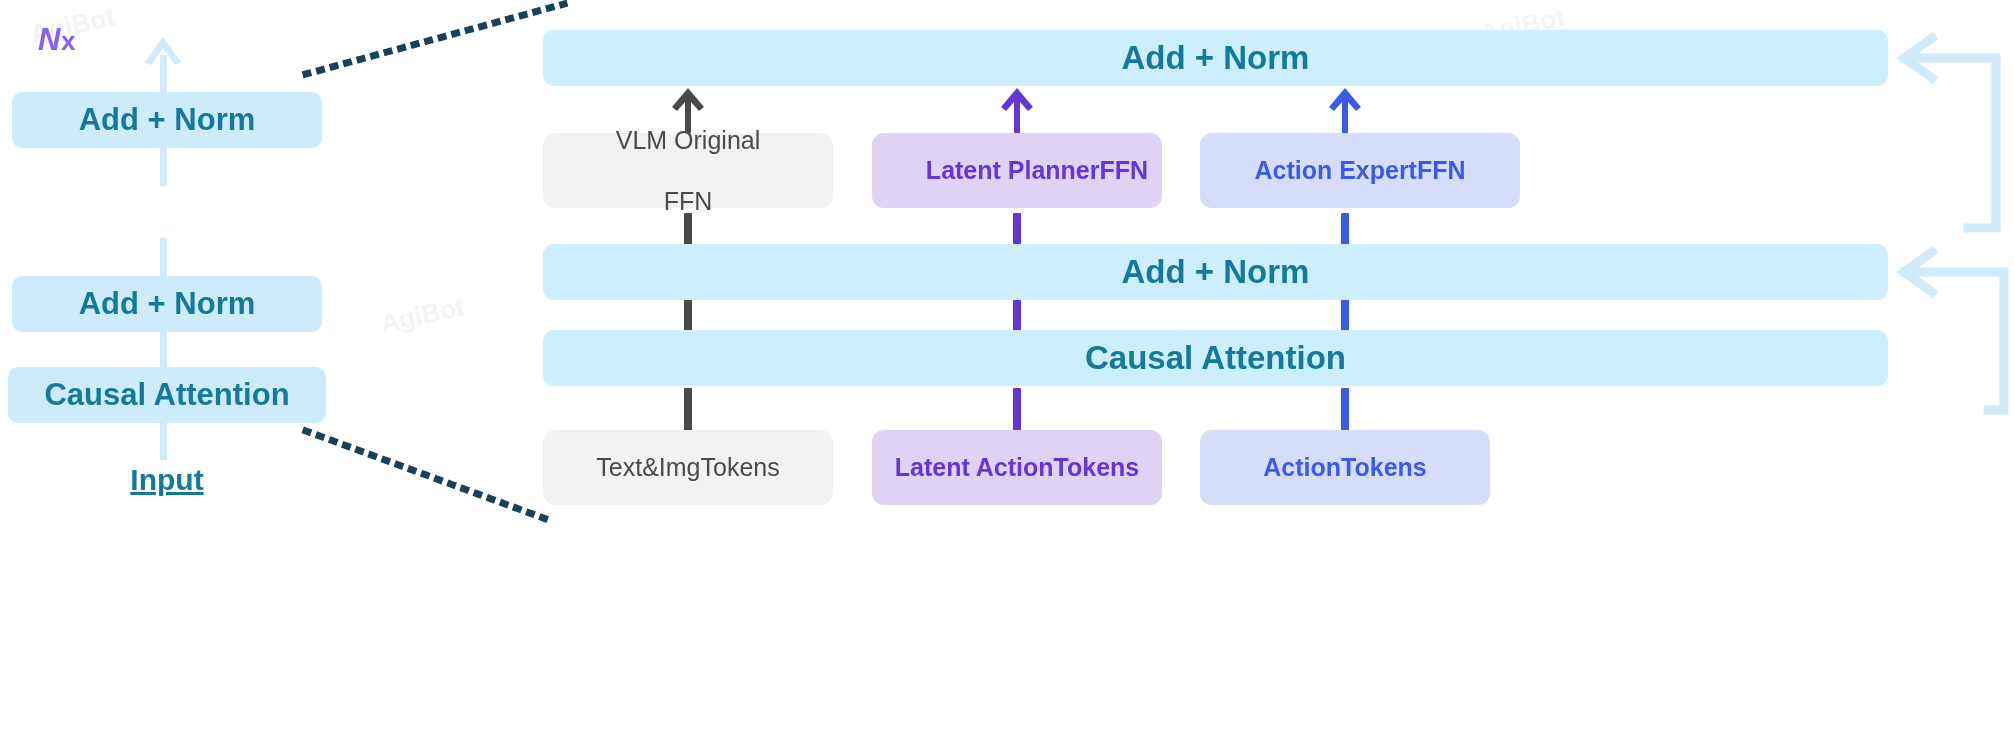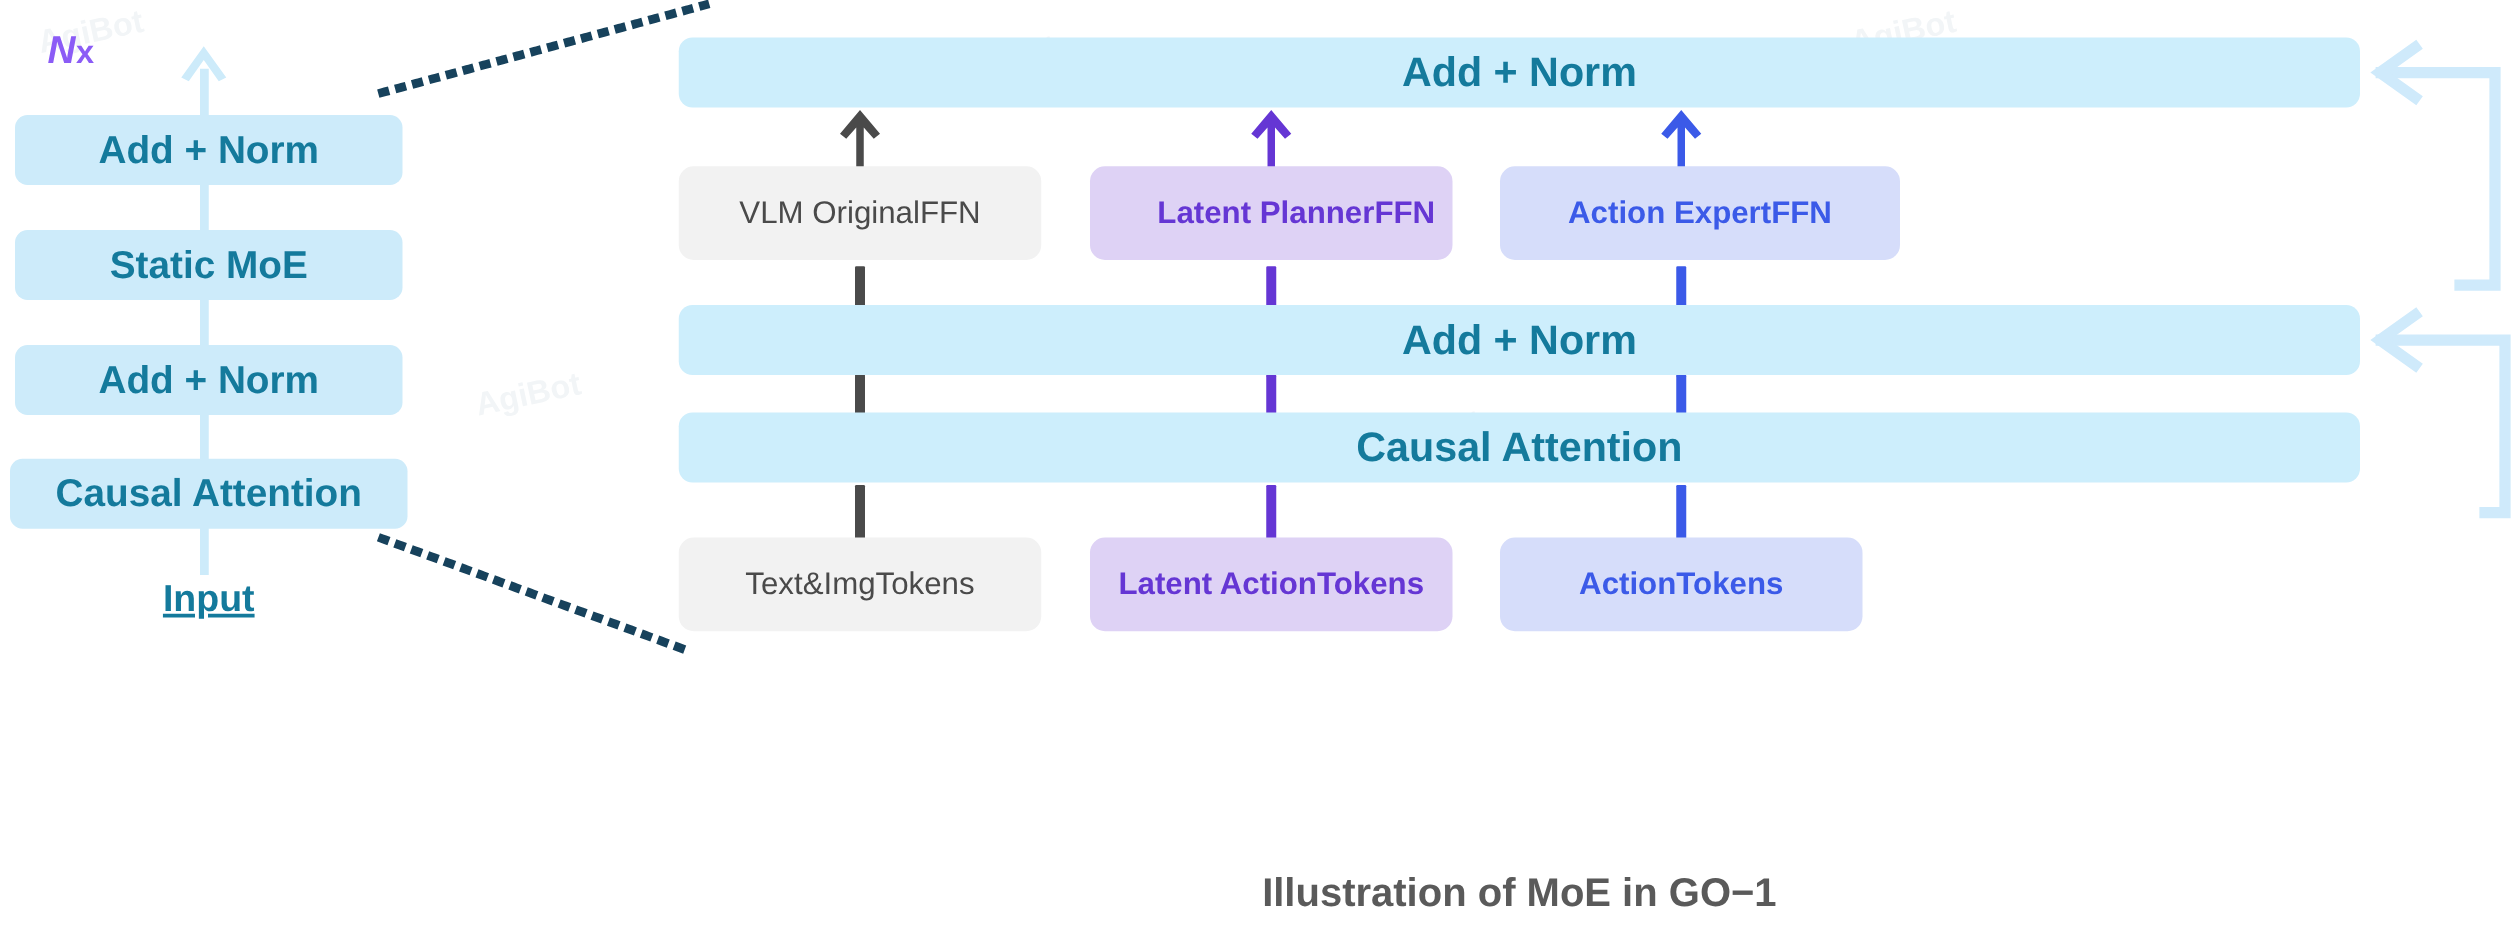--- a/index.html
+++ b/index.html
@@ -119,21 +119,21 @@
   #r-causalattn  { top: 330px; }
 
   
   .col-box {
     height: 75px;
     font-size: 25px;
   }
   .ffn-row  { top: 133px; }
   .tok-row  { top: 430px; }
 
-  .col-1 { left: 543px; width: 290px; }
+  .col-1 { left: 543px; width: 290px; flex-direction: column; }
   .col-2 { left: 872px; width: 290px; padding-left: 40px; }
   .col-3 { left: 1200px; width: 320px; }
 
   .tok-1 { left: 543px; width: 290px; }
   .tok-2 { left: 872px; width: 290px; }
   .tok-3 { left: 1200px; width: 290px; }
 
   .style-vlm {
     background: #f2f2f2;
     color: #4a4a4a;
@@ -222,21 +222,20 @@
 
   <div id="nx-label"><span>N</span><span class="nx-x">x</span></div>
 
   <svg id="l-arrow-head" viewBox="0 0 42 30">
     <path d="M21 1 L39 26 L33 29 L21 12 L9 29 L3 26 Z" fill="#cdebfa"></path>
   </svg>
 
   <div class="l-spine" id="l-spine-a"></div>
   <div class="box lbox" id="l-addnorm-top">Add + Norm</div>
   <div class="l-spine" id="l-spine-b"></div>
-  <div class="box lbox" id="l-staticmoe">Static MoE</div>
   <div class="l-spine" id="l-spine-c"></div>
   <div class="box lbox" id="l-addnorm-bot">Add + Norm</div>
   <div class="l-spine" id="l-spine-d"></div>
   <div class="box lbox" id="l-causalattn">Causal Attention</div>
   <div class="l-spine" id="l-spine-e"></div>
   <div id="input-label">Input</div>
 
   <svg class="dotted" style="left:300px;top:0px;width:270px;height:80px;" viewBox="0 0 270 80">
     <line x1="6" y1="74" x2="264" y2="4" stroke="#17425c" stroke-width="7" stroke-dasharray="2 12" stroke-linecap="square"></line>
   </svg>
@@ -288,15 +287,14 @@
       <path d="M128 410 L144 410 L144 272 L45 272"></path>
     </g>
     <g fill="none" stroke="#cfeafb" stroke-width="9" stroke-linecap="square">
 
       <path d="M72 38 L44 58 L72 78"></path>
 
       <path d="M72 252 L44 272 L72 292"></path>
     </g>
   </svg>
 
-  <div id="caption">Illustration of MoE in GO−1</div>
 
 </div>
 
 </body></html>

